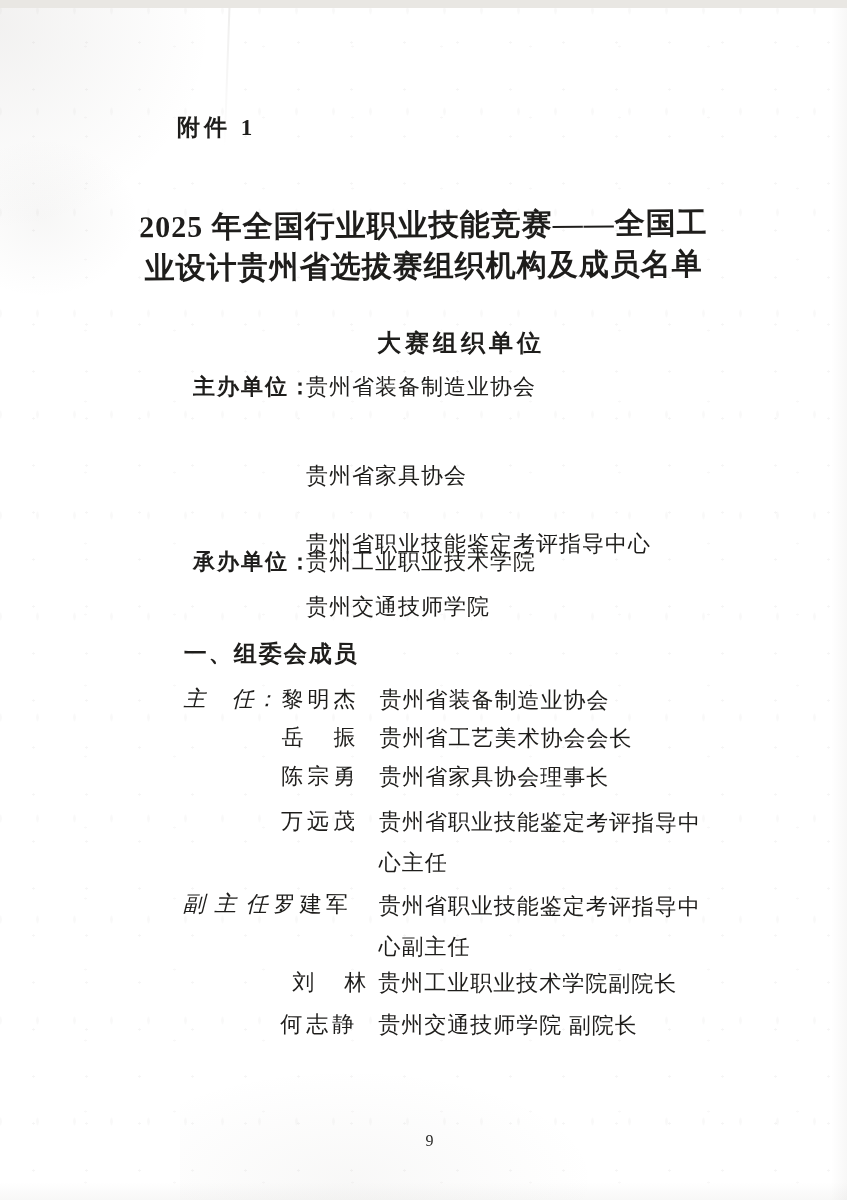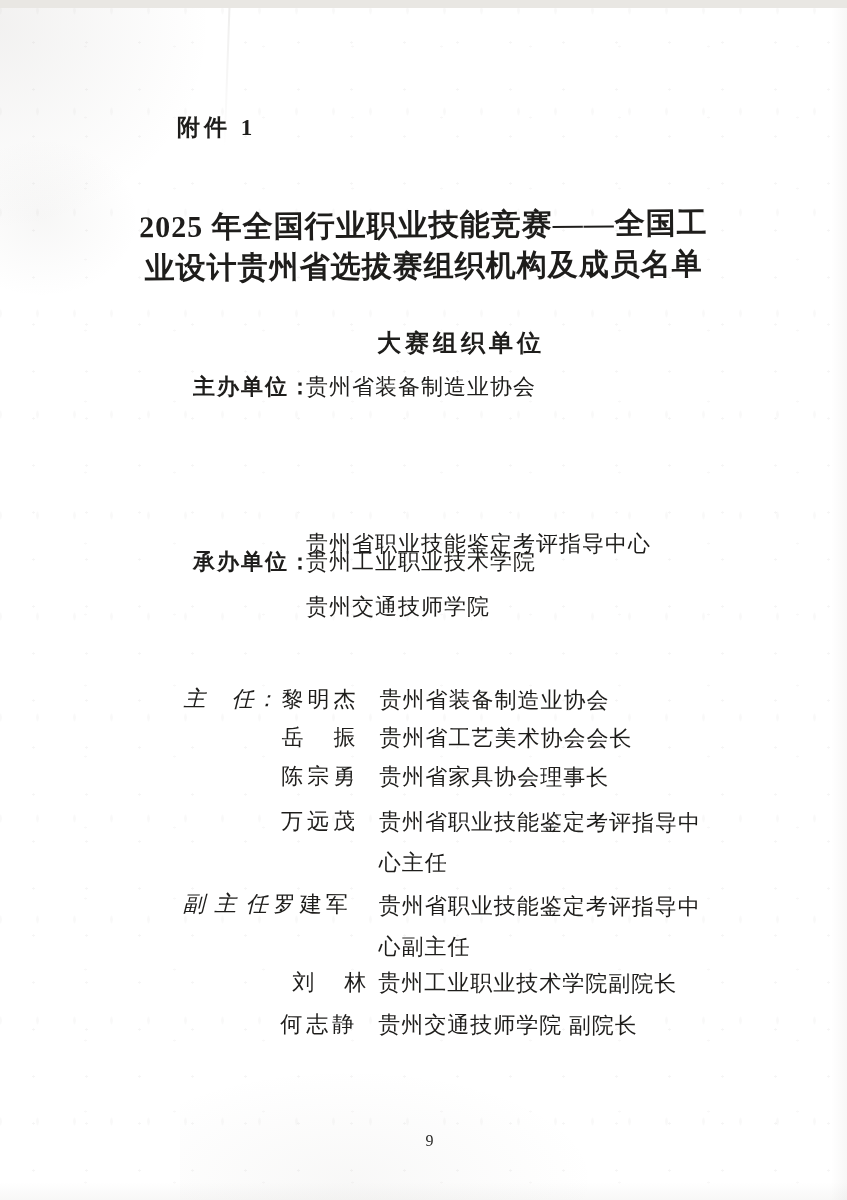--- a/index.html
+++ b/index.html
@@ -90,27 +90,29 @@
 
     <div class="title">
       <div>2025 年全国行业职业技能竞赛——全国工</div>
       <div>业设计贵州省选拔赛组织机构及成员名单</div>
     </div>
 
     <div class="org-heading">大赛组织单位</div>
 
     <span class="lab" style="left:193px;top:364px">主办单位：</span>
     <span class="val" style="left:306px;top:364px">贵州省装备制造业协会</span>
+    <span class="val" style="left:306px;top:453px">贵州省家具协会</span>
     <span class="val" style="left:306px;top:521px">贵州省职业技能鉴定考评指导中心</span>
 
     <span class="lab" style="left:193px;top:539px">承办单位：</span>
     <span class="val" style="left:306px;top:584px">贵州交通技师学院</span>
     <span class="val" style="left:306px;top:539px">贵州工业职业技术学院</span>
 
     <div class="committee-block">
+      <span class="sec-heading" style="left:184px;top:632px">一、组委会成员</span>
 
       <span class="role" style="left:184px;top:677px">主　任：</span>
       <span class="nm" style="left:282px;top:677px">黎明杰</span>
       <span class="org" style="left:380px;top:677px">贵州省装备制造业协会</span>
 
       <span class="nm" style="left:282px;top:715px">岳　振</span>
       <span class="org" style="left:380px;top:715px">贵州省工艺美术协会会长</span>
 
       <span class="nm" style="left:282px;top:754px">陈宗勇</span>
       <span class="org" style="left:380px;top:754px">贵州省家具协会理事长</span>

